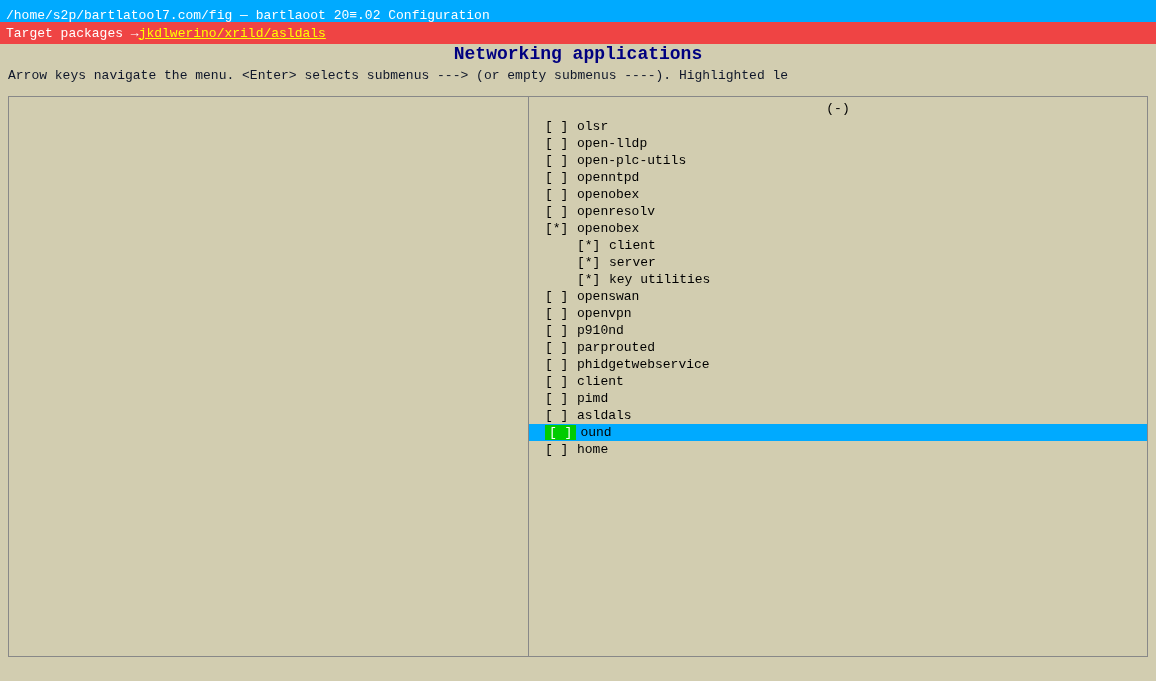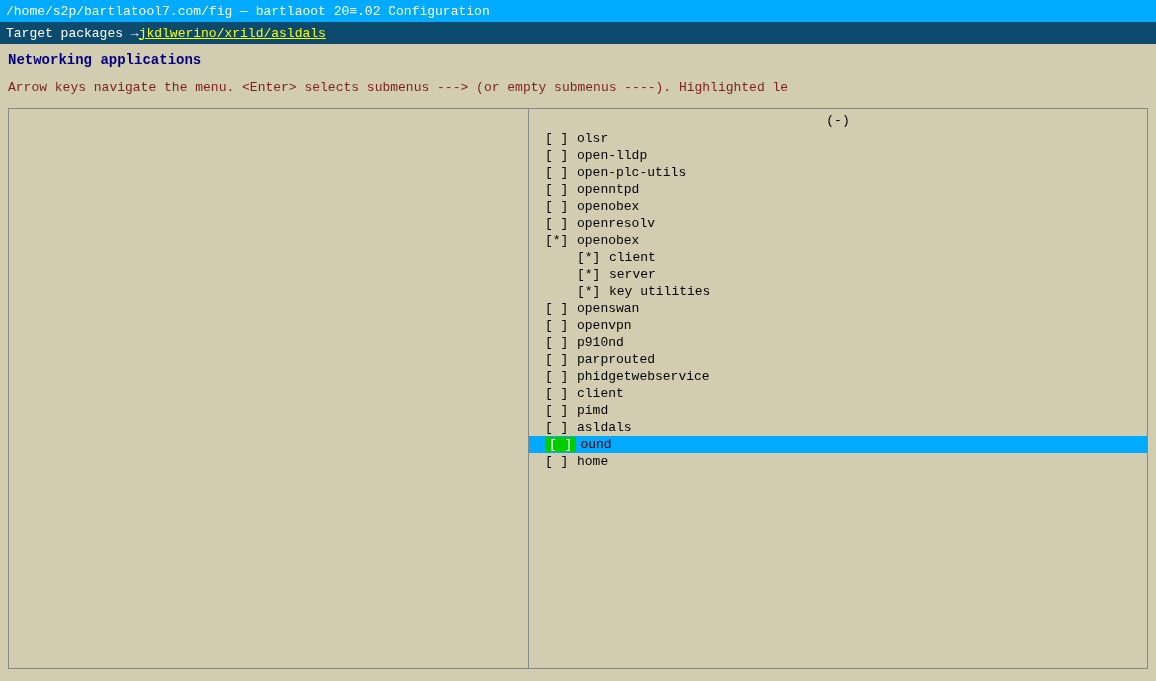--- a/index.html
+++ b/index.html
@@ -21,56 +21,55 @@
     #top-bar {
       background-color: #00aaff;
       color: #ffffff;
       padding: 8px 6px;
       font-size: 13px;
       white-space: nowrap;
       overflow: hidden;
       text-overflow: ellipsis;
       height: 22px;
       display: flex;
-      align-items: center;
     }
 
     #top-bar .path-normal {
       color: #ffffff;
     }
 
     #second-bar {
-      background-color: #0c4a6e;
+      background-color: #ef4444;
       color: #ffffff;
       padding: 2px 6px;
       font-size: 13px;
       height: 22px;
       display: flex;
       align-items: center;
     }
 
     #second-bar .target-label {
       color: #ffffff;
     }
 
     #second-bar .target-value {
       color: #ffff00;
       text-decoration: underline;
     }
 
     #networking-title {
-      text-align: left;
+      text-align: center;
       color: #000080;
       font-weight: bold;
-      padding: 8px 8px;
-      font-size: 14px;
+      padding: 0 8px;
+      font-size: 18px;
     }
 
     #instructions {
-      color: #7f1d1d;
+      color: #0f172a;
       font-size: 13px;
       padding: 2px 8px;
       line-height: 1.5;
     }
 
     #main-content {
       display: flex;
       margin: 8px;
       border: 1px solid #888;
       background-color: #d2cdb0;

